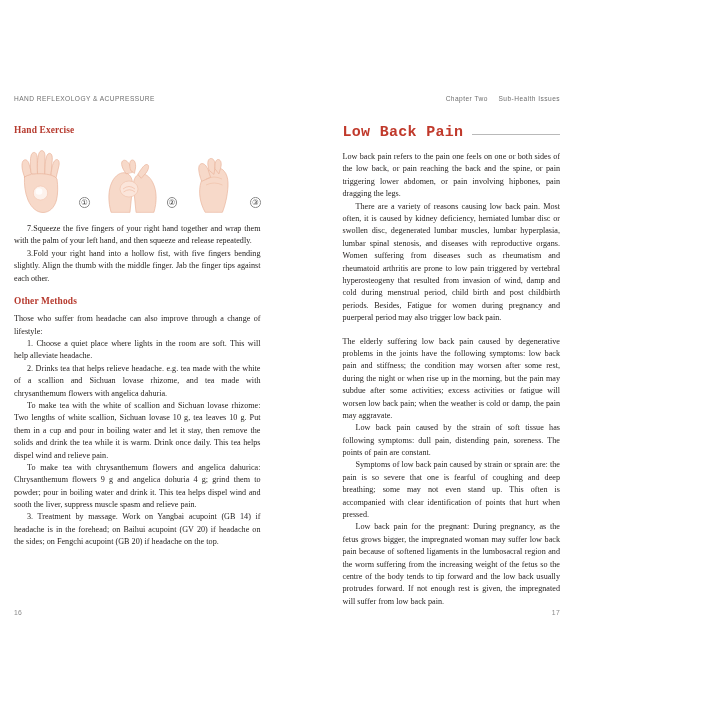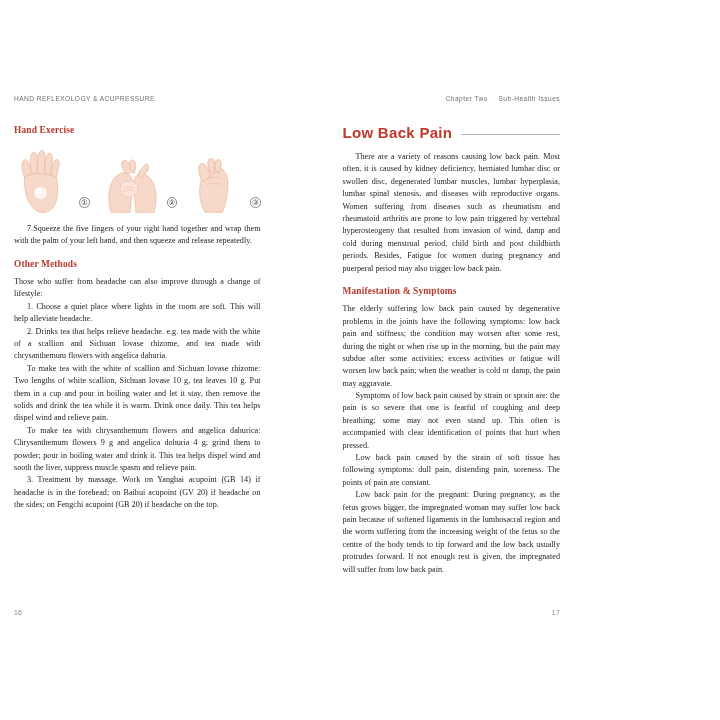--- a/index.html
+++ b/index.html
@@ -57,21 +57,21 @@
     letter-spacing: 0.15px;
   }
 
   .section-title-row {
     display: flex;
     align-items: center;
     gap: 9px;
     margin: 0 0 10px 0;
   }
   .section-title {
-    font-family: Liberation Sans, sans-serif;
+    font-family: Liberation Mono, monospace;
     font-weight: bold;
     font-size: 15px;
     color: #c0392b;
     letter-spacing: 0.3px;
     line-height: 1.1;
     white-space: nowrap;
   }
   .title-rule {
     flex: 1 1 auto;
     height: 1px;
@@ -193,20 +193,21 @@
           </g>
           <path d="M17 31 q8 -4 16 0" fill="none" stroke="#efbda4" stroke-width="0.6"></path>
           <path d="M17 37 q8 -4 16.5 0" fill="none" stroke="#efbda4" stroke-width="0.6"></path>
         </svg>
         <span class="step-num">③</span>
       </div>
     </div>
 
     <div class="body-text">
       <p class="indent">7.Squeeze the five fingers of your right hand together and wrap them with the palm of your left hand, and then squeeze and release repeatedly.</p>
+      <p class="indent">3.Fold your right hand into a hollow fist, with five fingers bending slightly. Align the thumb with the middle finger. Jab the finger tips against each other.</p>
     </div>
 
     <div class="gap-md"></div>
 
     <div class="sub-heading">Other Methods</div>
 
     <div class="body-text">
       <p class="noindent">Those who suffer from headache can also improve through a change of lifestyle:</p>
       <p class="indent">1. Choose a quiet place where lights in the room are soft. This will help alleviate headache.</p>
       <p class="indent">2. Drinks tea that helps relieve headache. e.g. tea made with the white of a scallion and Sichuan lovase rhizome, and tea made with chrysanthemum flowers with angelica dahuria.</p>
@@ -225,30 +226,30 @@
       <span class="rh-sep"></span>
       <span>Sub-Health Issues</span>
     </div>
 
     <div class="section-title-row">
       <div class="section-title">Low Back Pain</div>
       <div class="title-rule"></div>
     </div>
 
     <div class="body-text">
+      <p class="noindent">Low back pain refers to the pain one feels on one or both sides of the low back, or pain reaching the back and the spine, or pain triggering lower abdomen, or pain involving hipbones, pain dragging the legs.</p>
       <p class="indent">There are a variety of reasons causing low back pain. Most often, it is caused by kidney deficiency, herniated lumbar disc or swollen disc, degenerated lumbar muscles, lumbar hyperplasia, lumbar spinal stenosis, and diseases with reproductive organs. Women suffering from diseases such as rheumatism and rheumatoid arthritis are prone to low pain triggered by vertebral hyperosteogeny that resulted from invasion of wind, damp and cold during menstrual period, child birth and post childbirth periods. Besides, Fatigue for women during pregnancy and puerperal period may also trigger low back pain.</p>
     </div>
 
     <div class="gap-md"></div>
 
-    <div class="sub-heading">Manifestation &amp; Symptoms</div>
 
     <div class="body-text">
       <p class="noindent">The elderly suffering low back pain caused by degenerative problems in the joints have the following symptoms: low back pain and stiffness; the condition may worsen after some rest, during the night or when rise up in the morning, but the pain may subdue after some activities; excess activities or fatigue will worsen low back pain; when the weather is cold or damp, the pain may aggravate.</p>
+      <p class="indent">Low back pain caused by the strain of soft tissue has following symptoms: dull pain, distending pain, soreness. The points of pain are constant.</p>
       <p class="indent">Symptoms of low back pain caused by strain or sprain are: the pain is so severe that one is fearful of coughing and deep breathing; some may not even stand up. This often is accompanied with clear identification of points that hurt when pressed.</p>
-      <p class="indent">Low back pain caused by the strain of soft tissue has following symptoms: dull pain, distending pain, soreness. The points of pain are constant.</p>
       <p class="indent">Low back pain for the pregnant: During pregnancy, as the fetus grows bigger, the impregnated woman may suffer low back pain because of softened ligaments in the lumbosacral region and the worm suffering from the increasing weight of the fetus so the centre of the body tends to tip forward and the low back usually protrudes forward. If not enough rest is given, the impregnated will suffer from low back pain.</p>
     </div>
 
     <div class="folio right">17</div>
   </div>
 
 </div>
 
 </body></html>

